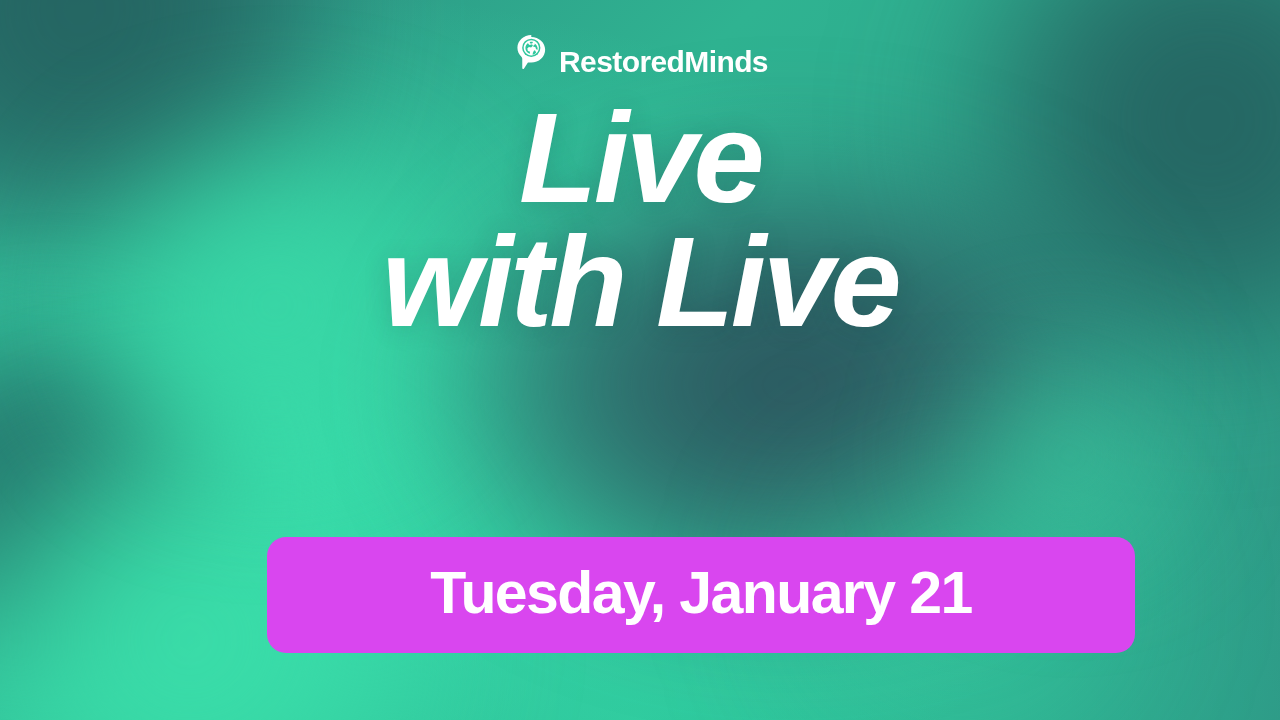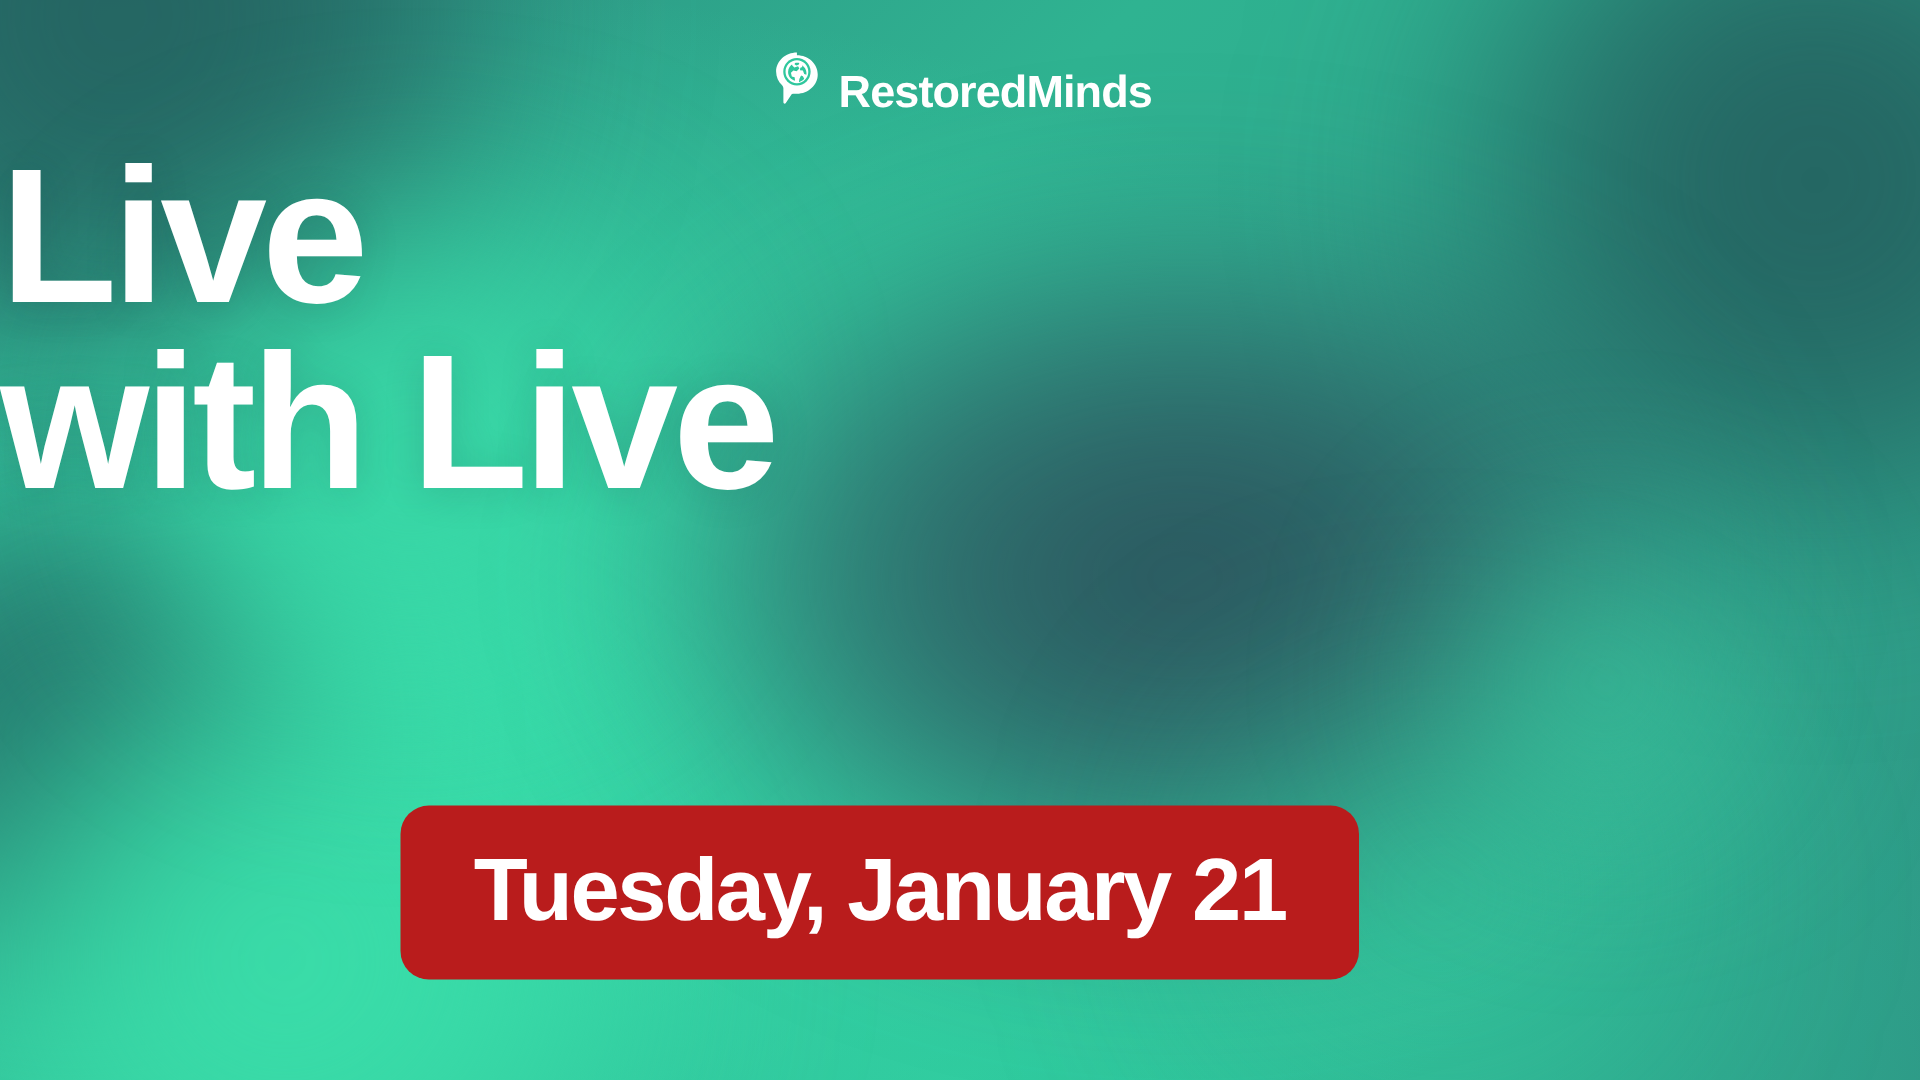--- a/index.html
+++ b/index.html
@@ -110,38 +110,40 @@
     line-height:1;
     white-space:nowrap;
     margin-top:20px;
   }
   .brand-text .w1 { font-weight:600; }
   .brand-text .w2 { font-weight:800; }
 
   
   .headline {
     margin-top:22px;
+    text-align:center;
     color:#ffffff;
     font-weight:800;
     font-size:128px;
     line-height:0.965;
     letter-spacing:-3.5px;
     text-shadow:0 2px 26px rgba(20,50,60,0.18);
     width:100%;
+    font-style:italic;
   }
   .headline .hl-line { display:block; white-space:nowrap; }
 
   
   .date-badge {
     position:absolute;
     left:267px;
     top:537px;
-    width:639px;
+    width:868px;
     height:116px;
-    background:#b91c1c;
+    background:#d946ef;
     border-radius:19px;
     display:flex;
     align-items:center;
     justify-content:center;
     z-index:4;
   }
   .date-badge-text {
     color:#ffffff;
     font-weight:800;
     font-size:59px;

